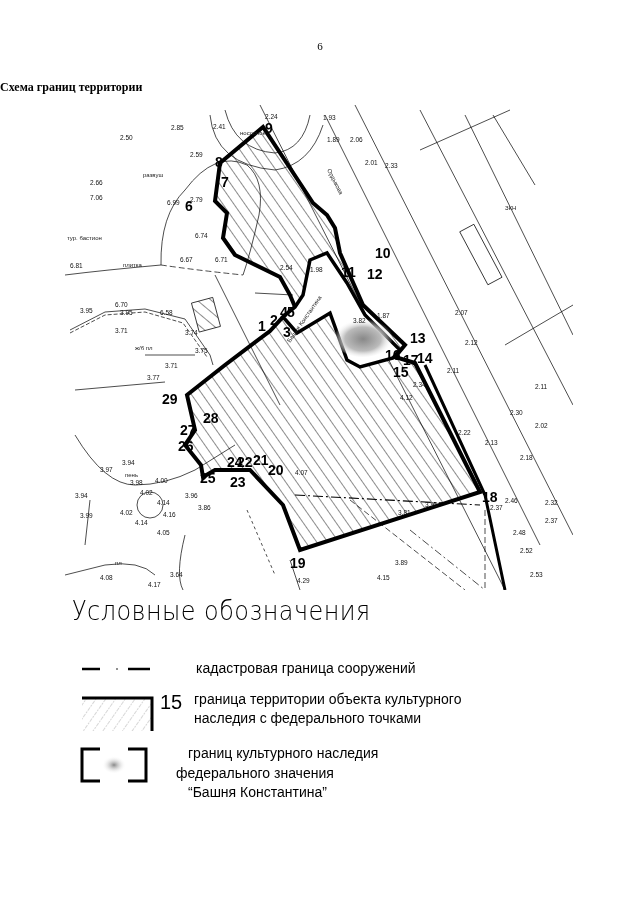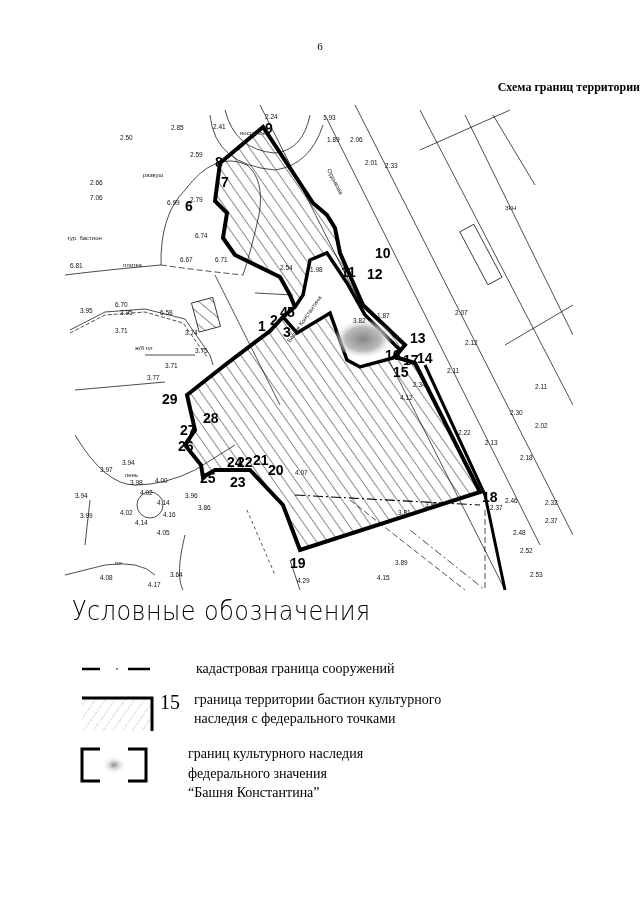--- a/index.html
+++ b/index.html
@@ -1,26 +1,26 @@
 <!DOCTYPE html>
 <html><head>
 <meta charset="utf-8">
 <style>
   html, body { margin:0; padding:0; background:#fff; }
   body { width:640px; height:897px; position:relative; overflow:hidden; font-family:"Liberation Serif", serif; color:#000; }
   .page-number { position:absolute; left:0; width:640px; top:40px; text-align:center; font-size:11px; }
-  .page-title { position:absolute; left:0; width:640px; top:80px; text-align:right; font-size:12px; font-weight:bold; }
+  .page-title { position:absolute; left:0; width:640px; top:80px; text-align:left; font-size:12px; font-weight:bold; }
   .map { position:absolute; left:65px; top:105px; width:508px; height:485px; overflow:hidden; }
   .map svg { width:508px; height:485px; display:block; }
   .map text { font-family:"Liberation Sans", sans-serif; }
   .elev { font-size:6.5px; fill:#111; }
   .pt { font-size:14px; font-weight:bold; fill:#000; }
   .lbl { font-size:6px; fill:#222; }
   .legend-title { position:absolute; left:72px; top:596px; font-family:"DejaVu Sans", sans-serif; font-size:26px; font-weight:300; letter-spacing:0.5px; transform:scaleX(0.92); transform-origin:left; }
-  .legend-row { position:absolute; font-family:Liberation Serif, serif; font-size:14px; line-height:19px; font-weight:300; }
+  .legend-row { position:absolute; font-family:Liberation Sans, sans-serif; font-size:14px; line-height:19px; font-weight:300; }
   .sym { position:absolute; }
 </style>
 </head>
 <body>
 
 <div class="page-number">6</div>
 <div class="page-title">Схема границ территории</div>
 
 <div class="map">
   <svg viewBox="0 0 508 485" xmlns="http://www.w3.org/2000/svg">
@@ -224,29 +224,29 @@
 <svg class="sym" style="left:80px;top:693px" width="75" height="40">
   <defs>
       <pattern id="h2" patternUnits="userSpaceOnUse" width="8" height="8" patternTransform="rotate(35)">
         <line x1="0" y1="0" x2="0" y2="8" stroke="#777" stroke-width="0.6" stroke-dasharray="2 1"></line>
       </pattern>
     </defs>
   <rect x="2" y="6" width="70" height="32" fill="url(#h2)"></rect>
   <polyline points="2,5 72,5 72,38" fill="none" stroke="#000" stroke-width="3"></polyline>
 </svg>
 <div class="legend-row" style="left:160px;top:693px;font-size:20px;">15</div>
-<div class="legend-row" style="left:194px;top:690px">граница территории бастион культурного</div>
+<div class="legend-row" style="left:194px;top:690px">граница территории объекта культурного</div>
 <div class="legend-row" style="left:194px;top:709px">наследия с федерального точками</div>
 
 <svg class="sym" style="left:80px;top:747px" width="70" height="38">
   <defs>
       <radialGradient id="st2" cx="50%" cy="50%" r="50%">
         <stop offset="0%" stop-color="#888"></stop>
         <stop offset="100%" stop-color="#fff" stop-opacity="0"></stop>
       </radialGradient>
     </defs>
   <polyline points="20,2 2,2 2,34 20,34" fill="none" stroke="#000" stroke-width="3"></polyline>
   <polyline points="48,2 66,2 66,34 48,34" fill="none" stroke="#000" stroke-width="3"></polyline>
   <ellipse cx="34" cy="18" rx="12" ry="9" fill="url(#st2)"></ellipse>
 </svg>
 <div class="legend-row" style="left:188px;top:744px">границ культурного наследия</div>
-<div class="legend-row" style="left:188px;top:764px">федерального значения</div>
+<div class="legend-row" style="left:176px;top:764px">федерального значения</div>
 <div class="legend-row" style="left:188px;top:783px">“Башня Константина”</div>
 
 </body></html>

